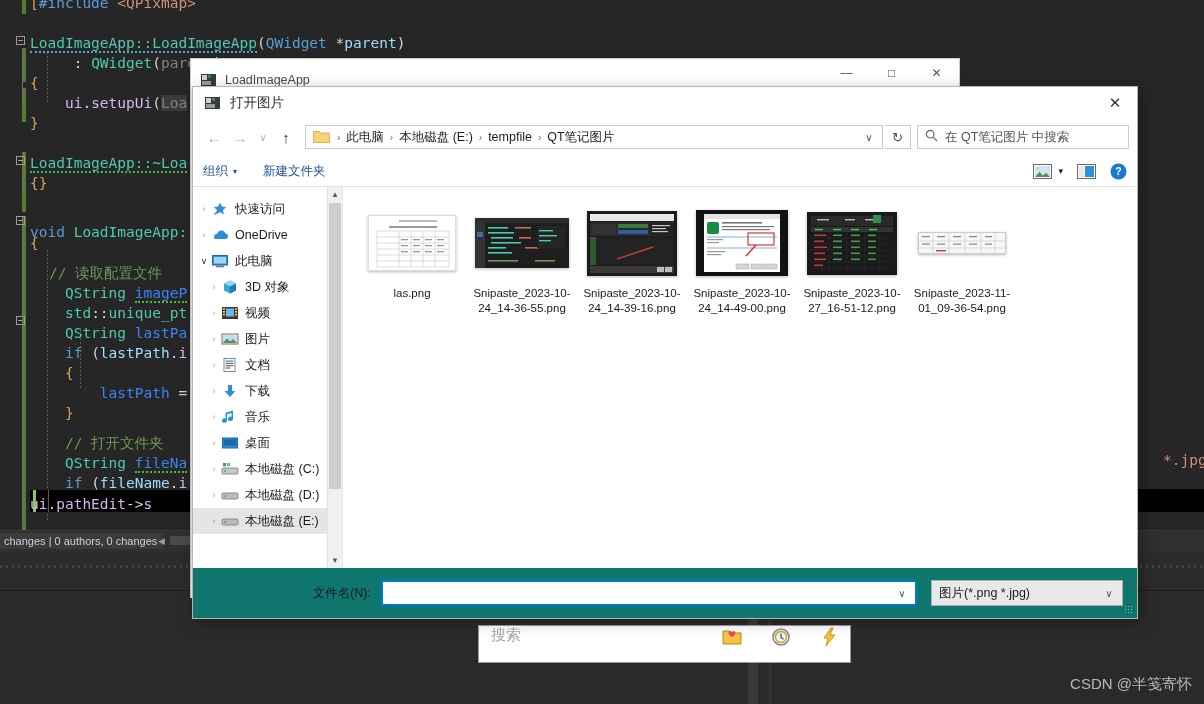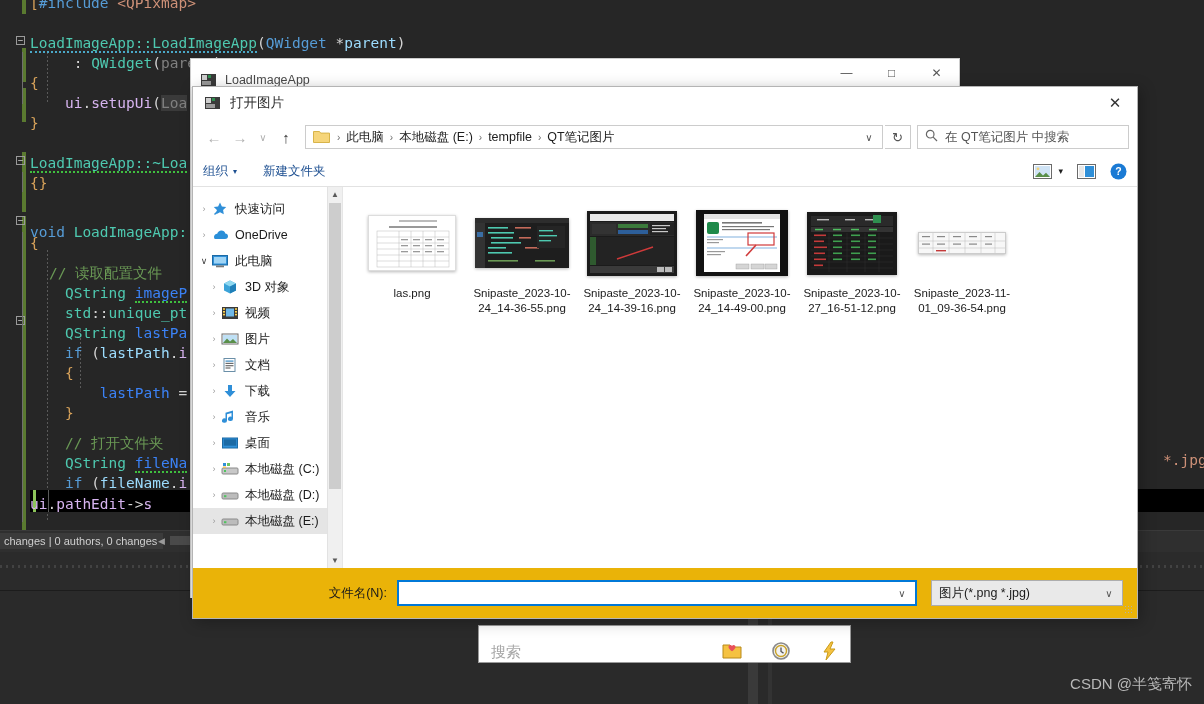--- a/index.html
+++ b/index.html
@@ -113,21 +113,21 @@
     color:#ce9178; white-space:pre;
   }
   .black-strip {
     position:absolute; background:#000;
   }
 
   
   .qt-search {
     position: absolute; left: 478px; top: 625px; width: 373px; height: 38px;
     background: #ffffff; border: 1px solid #9a9a9a;
-    display: flex; align-items: flex-end; gap: 18px;
+    display: flex; align-items: flex-start; gap: 18px;
   }
   .qt-search-text {
     color: #a6a6a6; font-size: 15px; margin-left: 12px; flex: 1;
   }
   .qt-ico { width: 22px; height: 22px; margin-right: 9px; position: relative; }
 
   .vert-divider {
     position:absolute; width:10px; background:#3a3a3a;
   }
 
@@ -275,21 +275,21 @@
     box-shadow: 0 1px 3px rgba(0,0,0,.28);
     background: #222;
     overflow: hidden; position: relative;
   }
   .file-label {
     font-size: 11.5px; color: #1a1a1a; line-height: 15px;
     margin-top: 5px; word-break: break-all; width: 100px;
   }
 
   .dlg-bottom {
-    background: #eab308; flex: 0 0 auto; padding: 12px 14px 12px 16px;
+    background: #0f766e; flex: 0 0 auto; padding: 12px 14px 12px 0;
     position: relative;
   }
   .fn-row { display: flex; align-items: center; }
   .fn-label { font-size: 12.5px; color: #1a1a1a; width: 188px; text-align: right; padding-right: 10px; }
   .fn-input {
     flex: 1; height: 26px; border: 2px solid #0078d7; background: #fff;
     display: flex; align-items: center; padding: 0 4px 0 6px;
   }
   .fn-input-val { flex:1; font-size: 12.5px; color: #1a1a1a; }
   .fn-caret { width: 18px; text-align: center; color: #555; font-size: 10px; }

